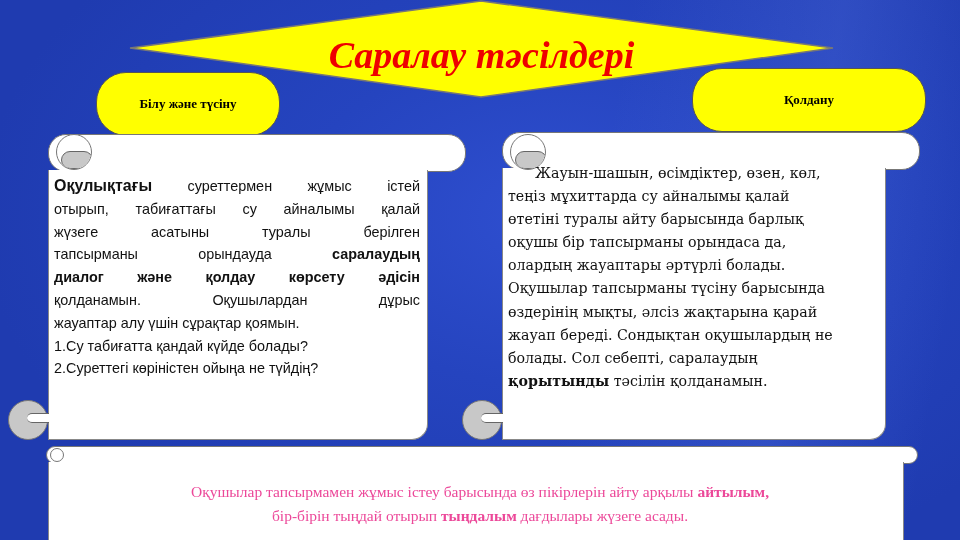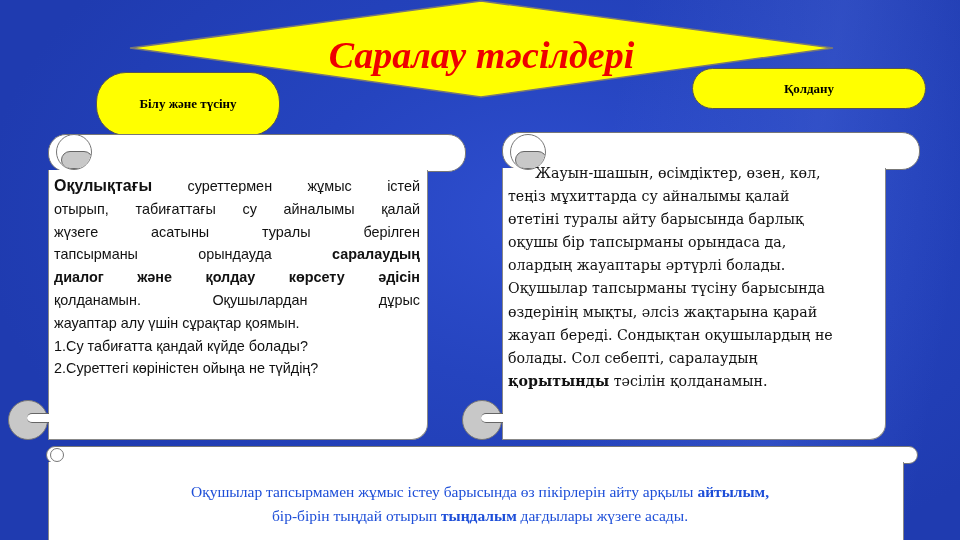--- a/index.html
+++ b/index.html
@@ -31,21 +31,21 @@
   
   .pill {
     position: absolute; background: #ffff00;
     border: 1.5px solid #555;
     border-radius: 30px;
     display: flex; align-items: center; justify-content: center;
     font-weight: bold; font-size: 13px; color: #000;
     font-family: "Liberation Serif", serif;
   }
   .pill-left { left: 96px; top: 72px; width: 184px; height: 64px; }
-  .pill-right { left: 692px; top: 68px; width: 234px; height: 41px; }
+  .pill-right { left: 692px; top: 68px; width: 234px; height: 64px; }
 
   
   .scroll { position: absolute; }
   .scroll-top {
     position: absolute; background: #fff;
     border: 1px solid #777;
     border-radius: 18px;
   }
   .scroll-body {
     position: absolute; background: #fff;
@@ -83,21 +83,21 @@
 
   .right-text {
     position: absolute; left: 508px; top: 162px; width: 375px;
     font-family: "DejaVu Serif", serif; font-size: 14.2px; line-height: 23.1px;
     color: #111;
   }
 
   .bottom-text {
     position: absolute; left: 60px; top: 480px; width: 840px;
     text-align: center; font-family: "Liberation Serif", serif;
-    font-size: 15.5px; line-height: 24px; color: #1d4ed8;
+    font-size: 15.5px; line-height: 24px; color: #ec4899;
   }
 </style>
 </head>
 <body>
 
 <div class="bg-glow"></div>
 
 <div class="title-diamond">
   <svg width="707" height="98" viewBox="0 0 707 98">
     <polygon points="353,1 705,48 353,97 2,48" fill="#ffff00" stroke="#777" stroke-width="1.5"></polygon>

